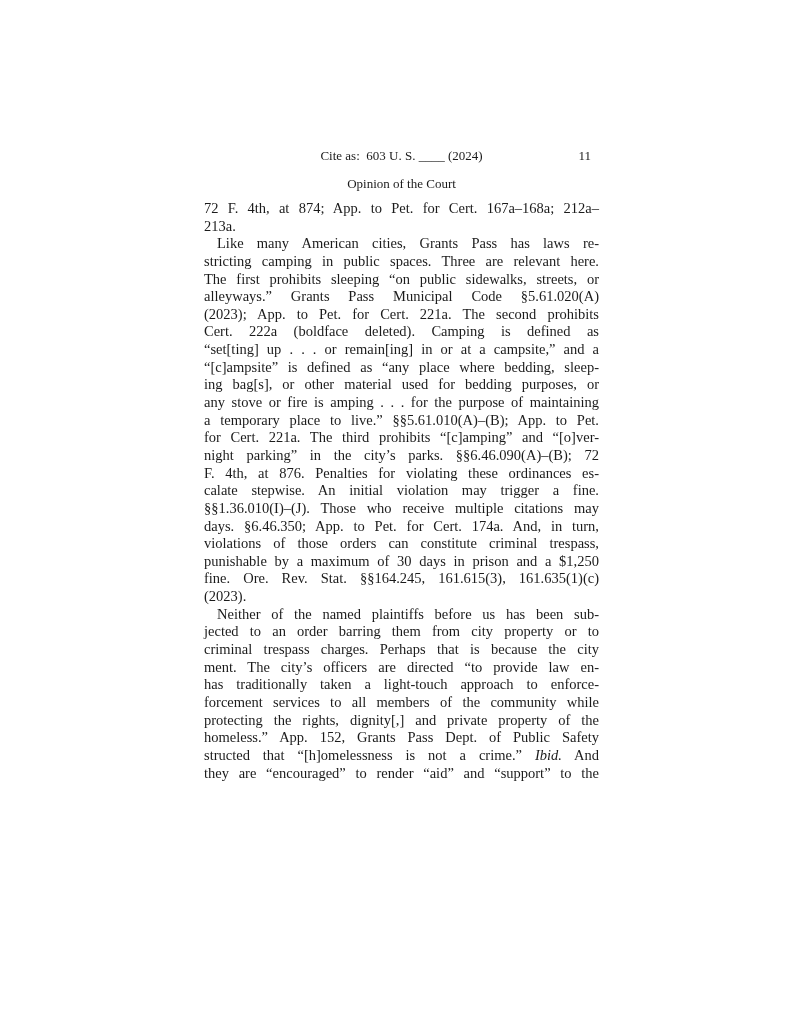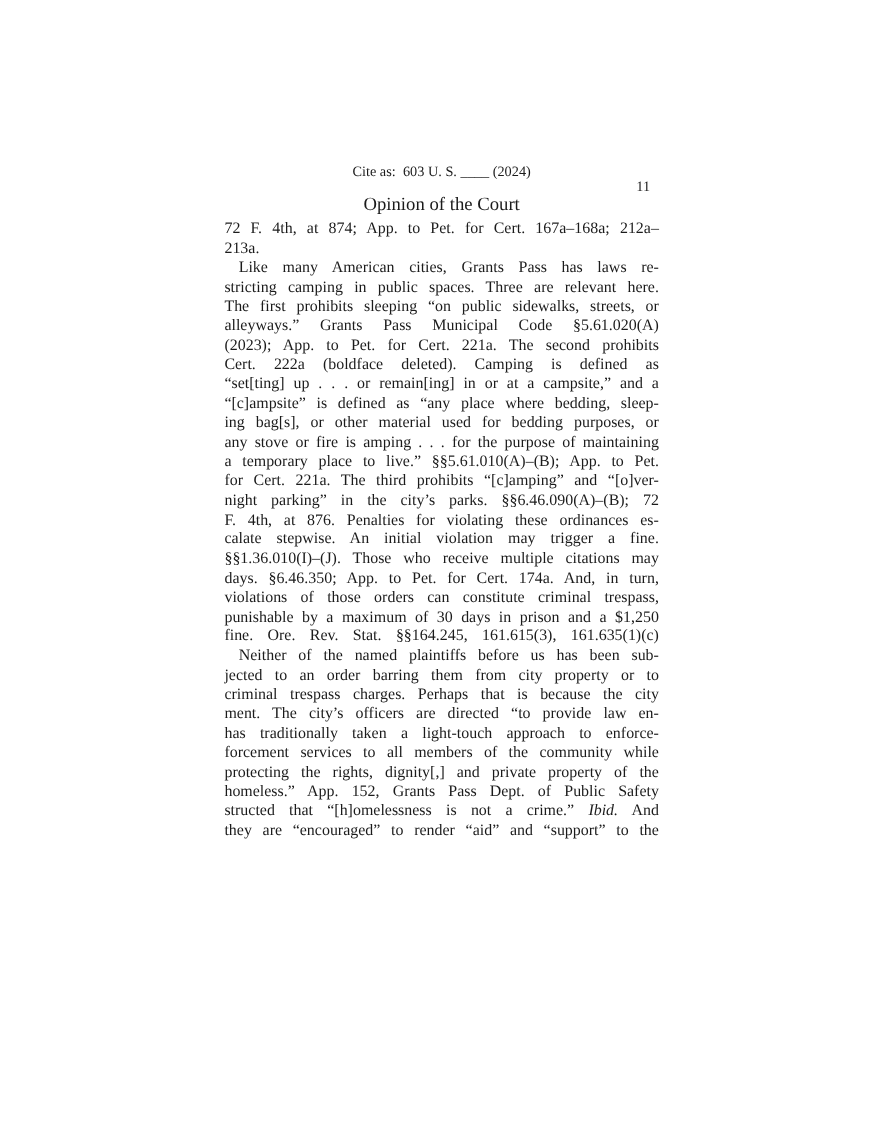--- a/index.html
+++ b/index.html
@@ -24,29 +24,29 @@
     height: 16px;
     font-size: 13px;
   }
   .cite {
     text-align: center;
     white-space: pre;
   }
   .pagenum {
     position: absolute;
     right: 8px;
-    top: 14px;
+    top: 0;
   }
   .running-head {
     position: absolute;
     left: 204px;
     top: 176px;
     width: 395px;
     text-align: center;
-    font-size: 17px;
+    font-size: 13px;
   }
   .textblock {
     position: absolute;
     left: 204px;
     top: 200px;
     width: 395px;
     font-size: 14.5px;
   }
   .line {
     height: 17.65px;
@@ -88,20 +88,21 @@
       <div class="line just"><span>a temporary place to live.”  §§5.61.010(A)–(B); App. to Pet.</span></div>
       <div class="line just"><span>for Cert. 221a.  The third prohibits “[c]amping” and “[o]ver-</span></div>
       <div class="line just"><span>night parking” in the city’s parks.  §§6.46.090(A)–(B); 72</span></div>
       <div class="line just"><span>F. 4th, at 876.  Penalties for violating these ordinances es-</span></div>
       <div class="line just"><span>calate stepwise.  An initial violation may trigger a fine.</span></div>
       <div class="line just"><span>§§1.36.010(I)–(J).  Those who receive multiple citations may</span></div>
       <div class="line just"><span>days.  §6.46.350; App. to Pet. for Cert. 174a.  And, in turn,</span></div>
       <div class="line just"><span>violations of those orders can constitute criminal trespass,</span></div>
       <div class="line just"><span>punishable by a maximum of 30 days in prison and a $1,250</span></div>
       <div class="line just"><span>fine.  Ore. Rev. Stat. §§164.245, 161.615(3), 161.635(1)(c)</span></div>
+      <div class="line"><span>(2023).</span></div>
       <div class="line just indent"><span>Neither of the named plaintiffs before us has been sub-</span></div>
       <div class="line just"><span>jected to an order barring them from city property or to</span></div>
       <div class="line just"><span>criminal trespass charges.  Perhaps that is because the city</span></div>
       <div class="line just"><span>ment.  The city’s officers are directed “to provide law en-</span></div>
       <div class="line just"><span>has traditionally taken a light-touch approach to enforce-</span></div>
       <div class="line just"><span>forcement services to all members of the community while</span></div>
       <div class="line just"><span>protecting the rights, dignity[,] and private property of the</span></div>
       <div class="line just"><span>homeless.”  App. 152, Grants Pass Dept. of Public Safety</span></div>
       <div class="line just"><span>structed that “[h]omelessness is not a crime.”  </span><span class="it">Ibid.</span><span>  And</span></div>
       <div class="line just"><span>they are “encouraged” to render “aid” and “support” to the</span></div>

